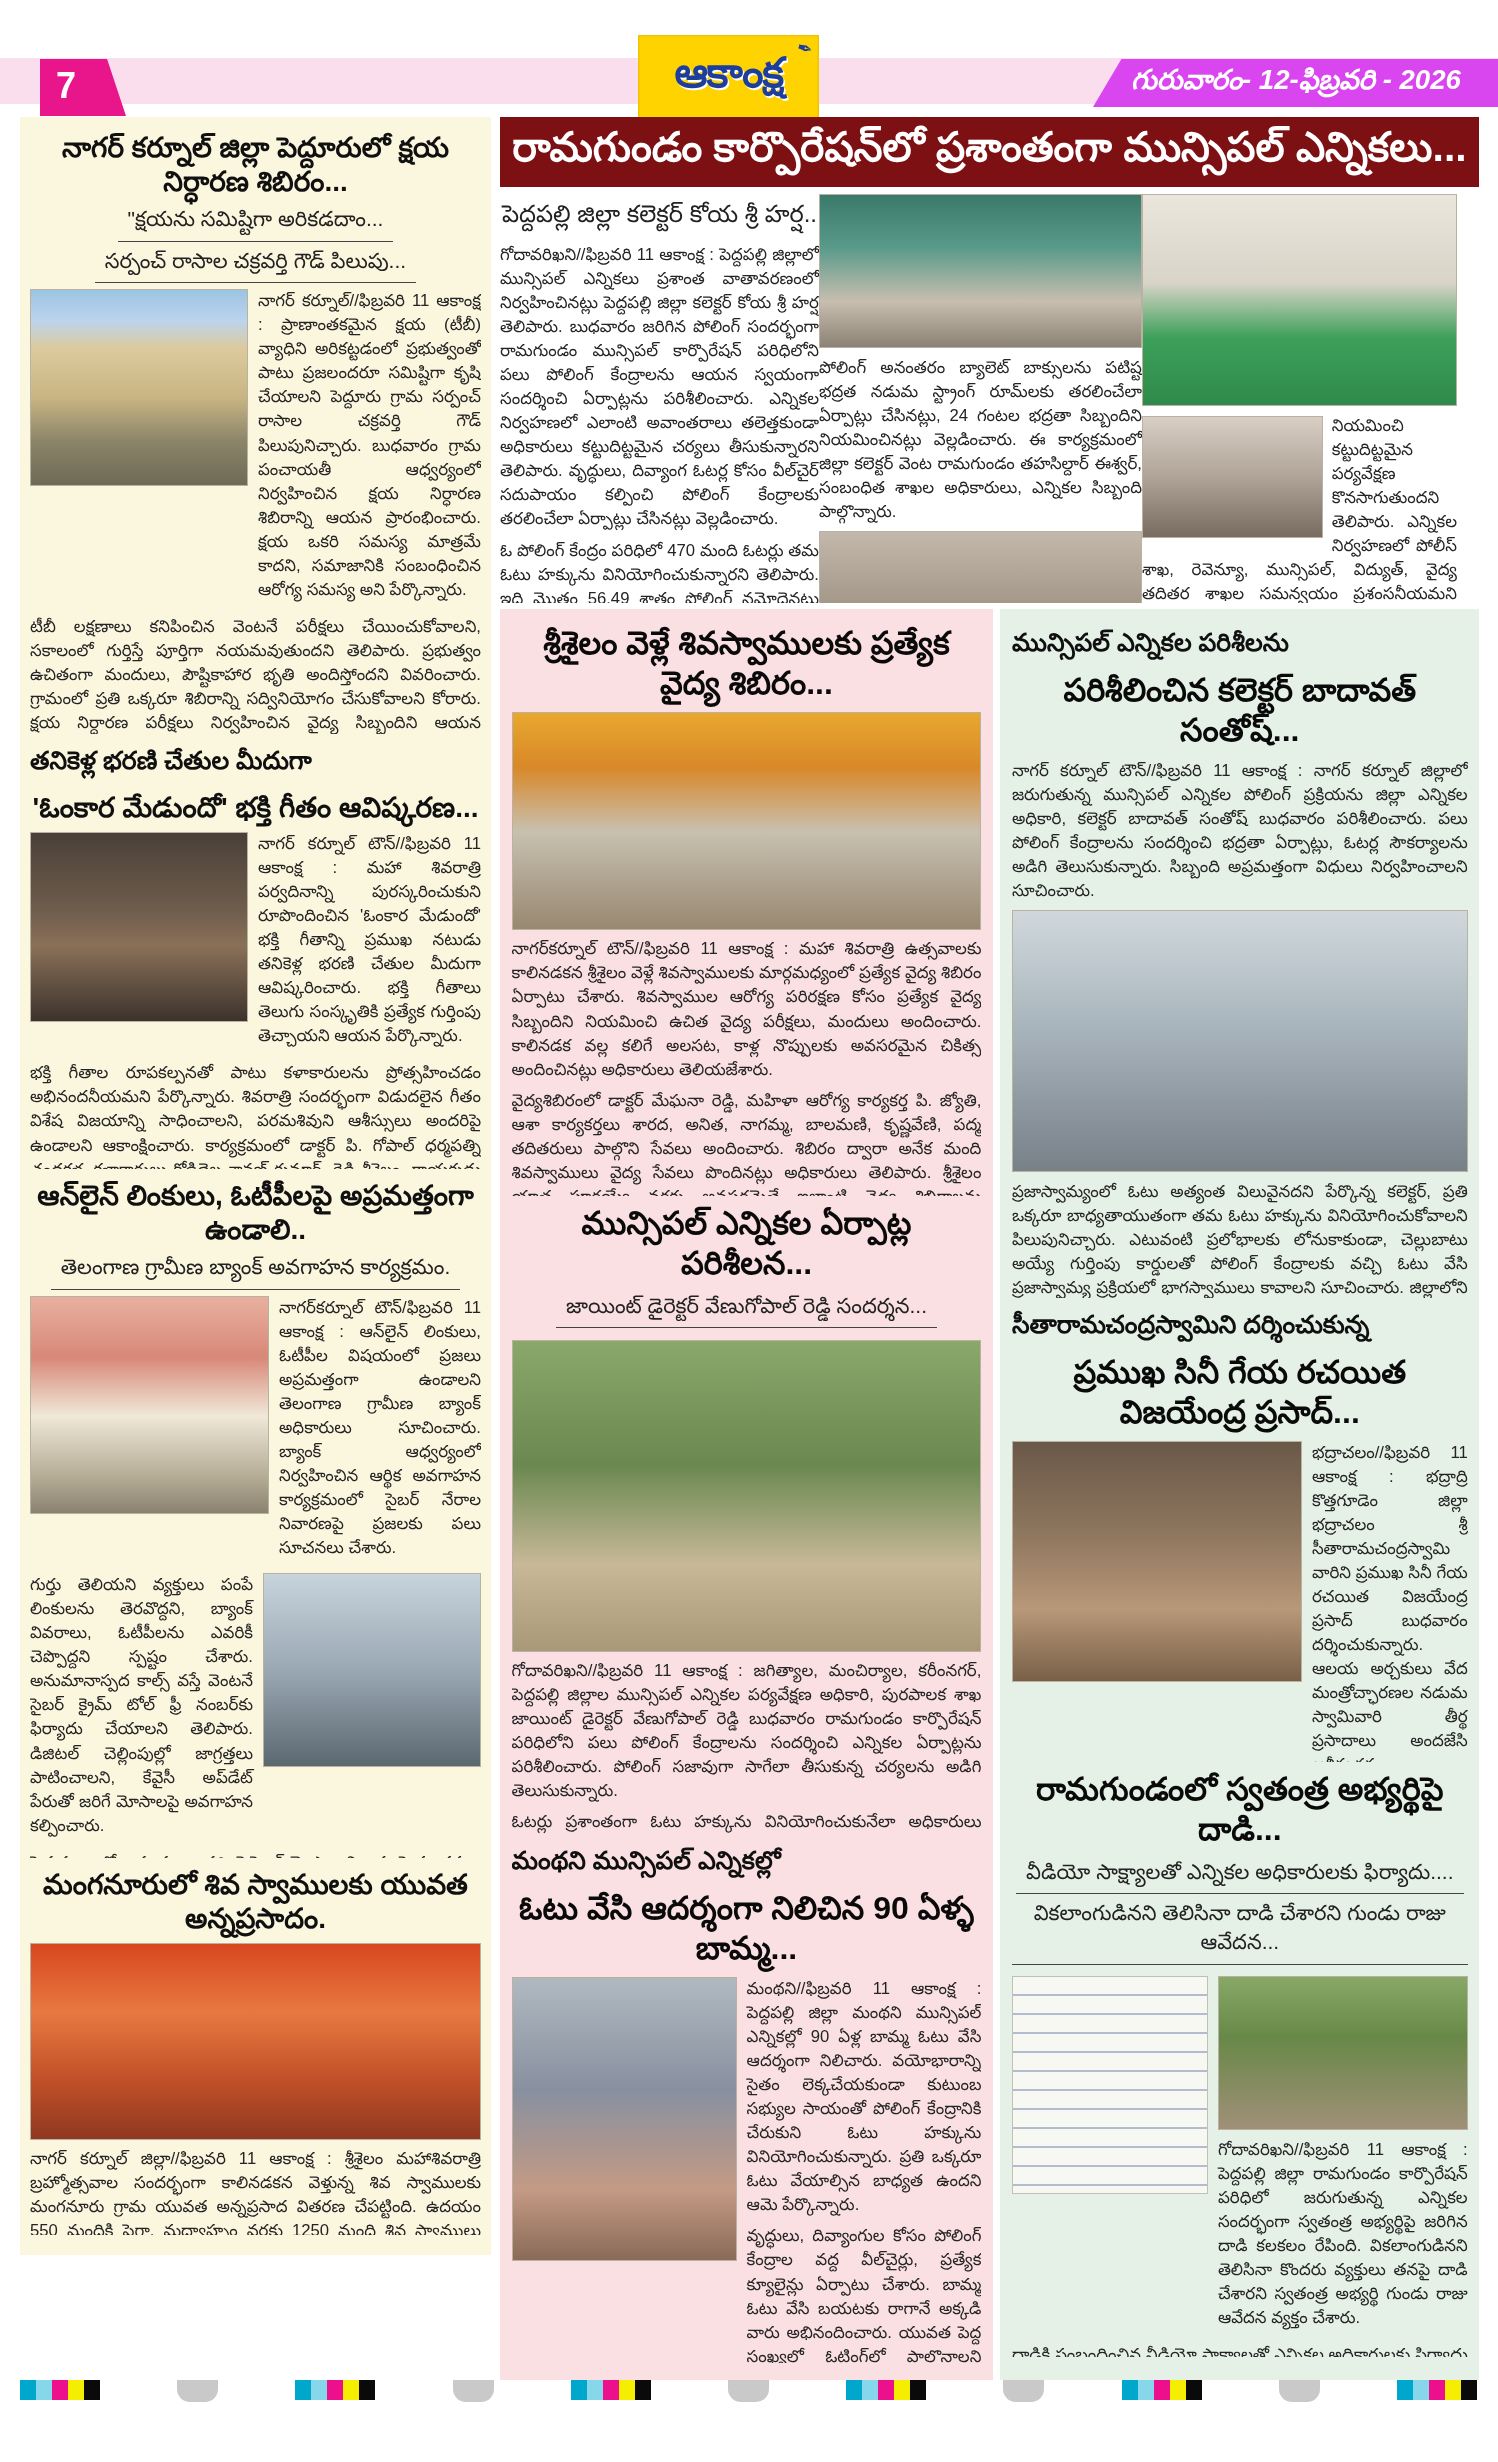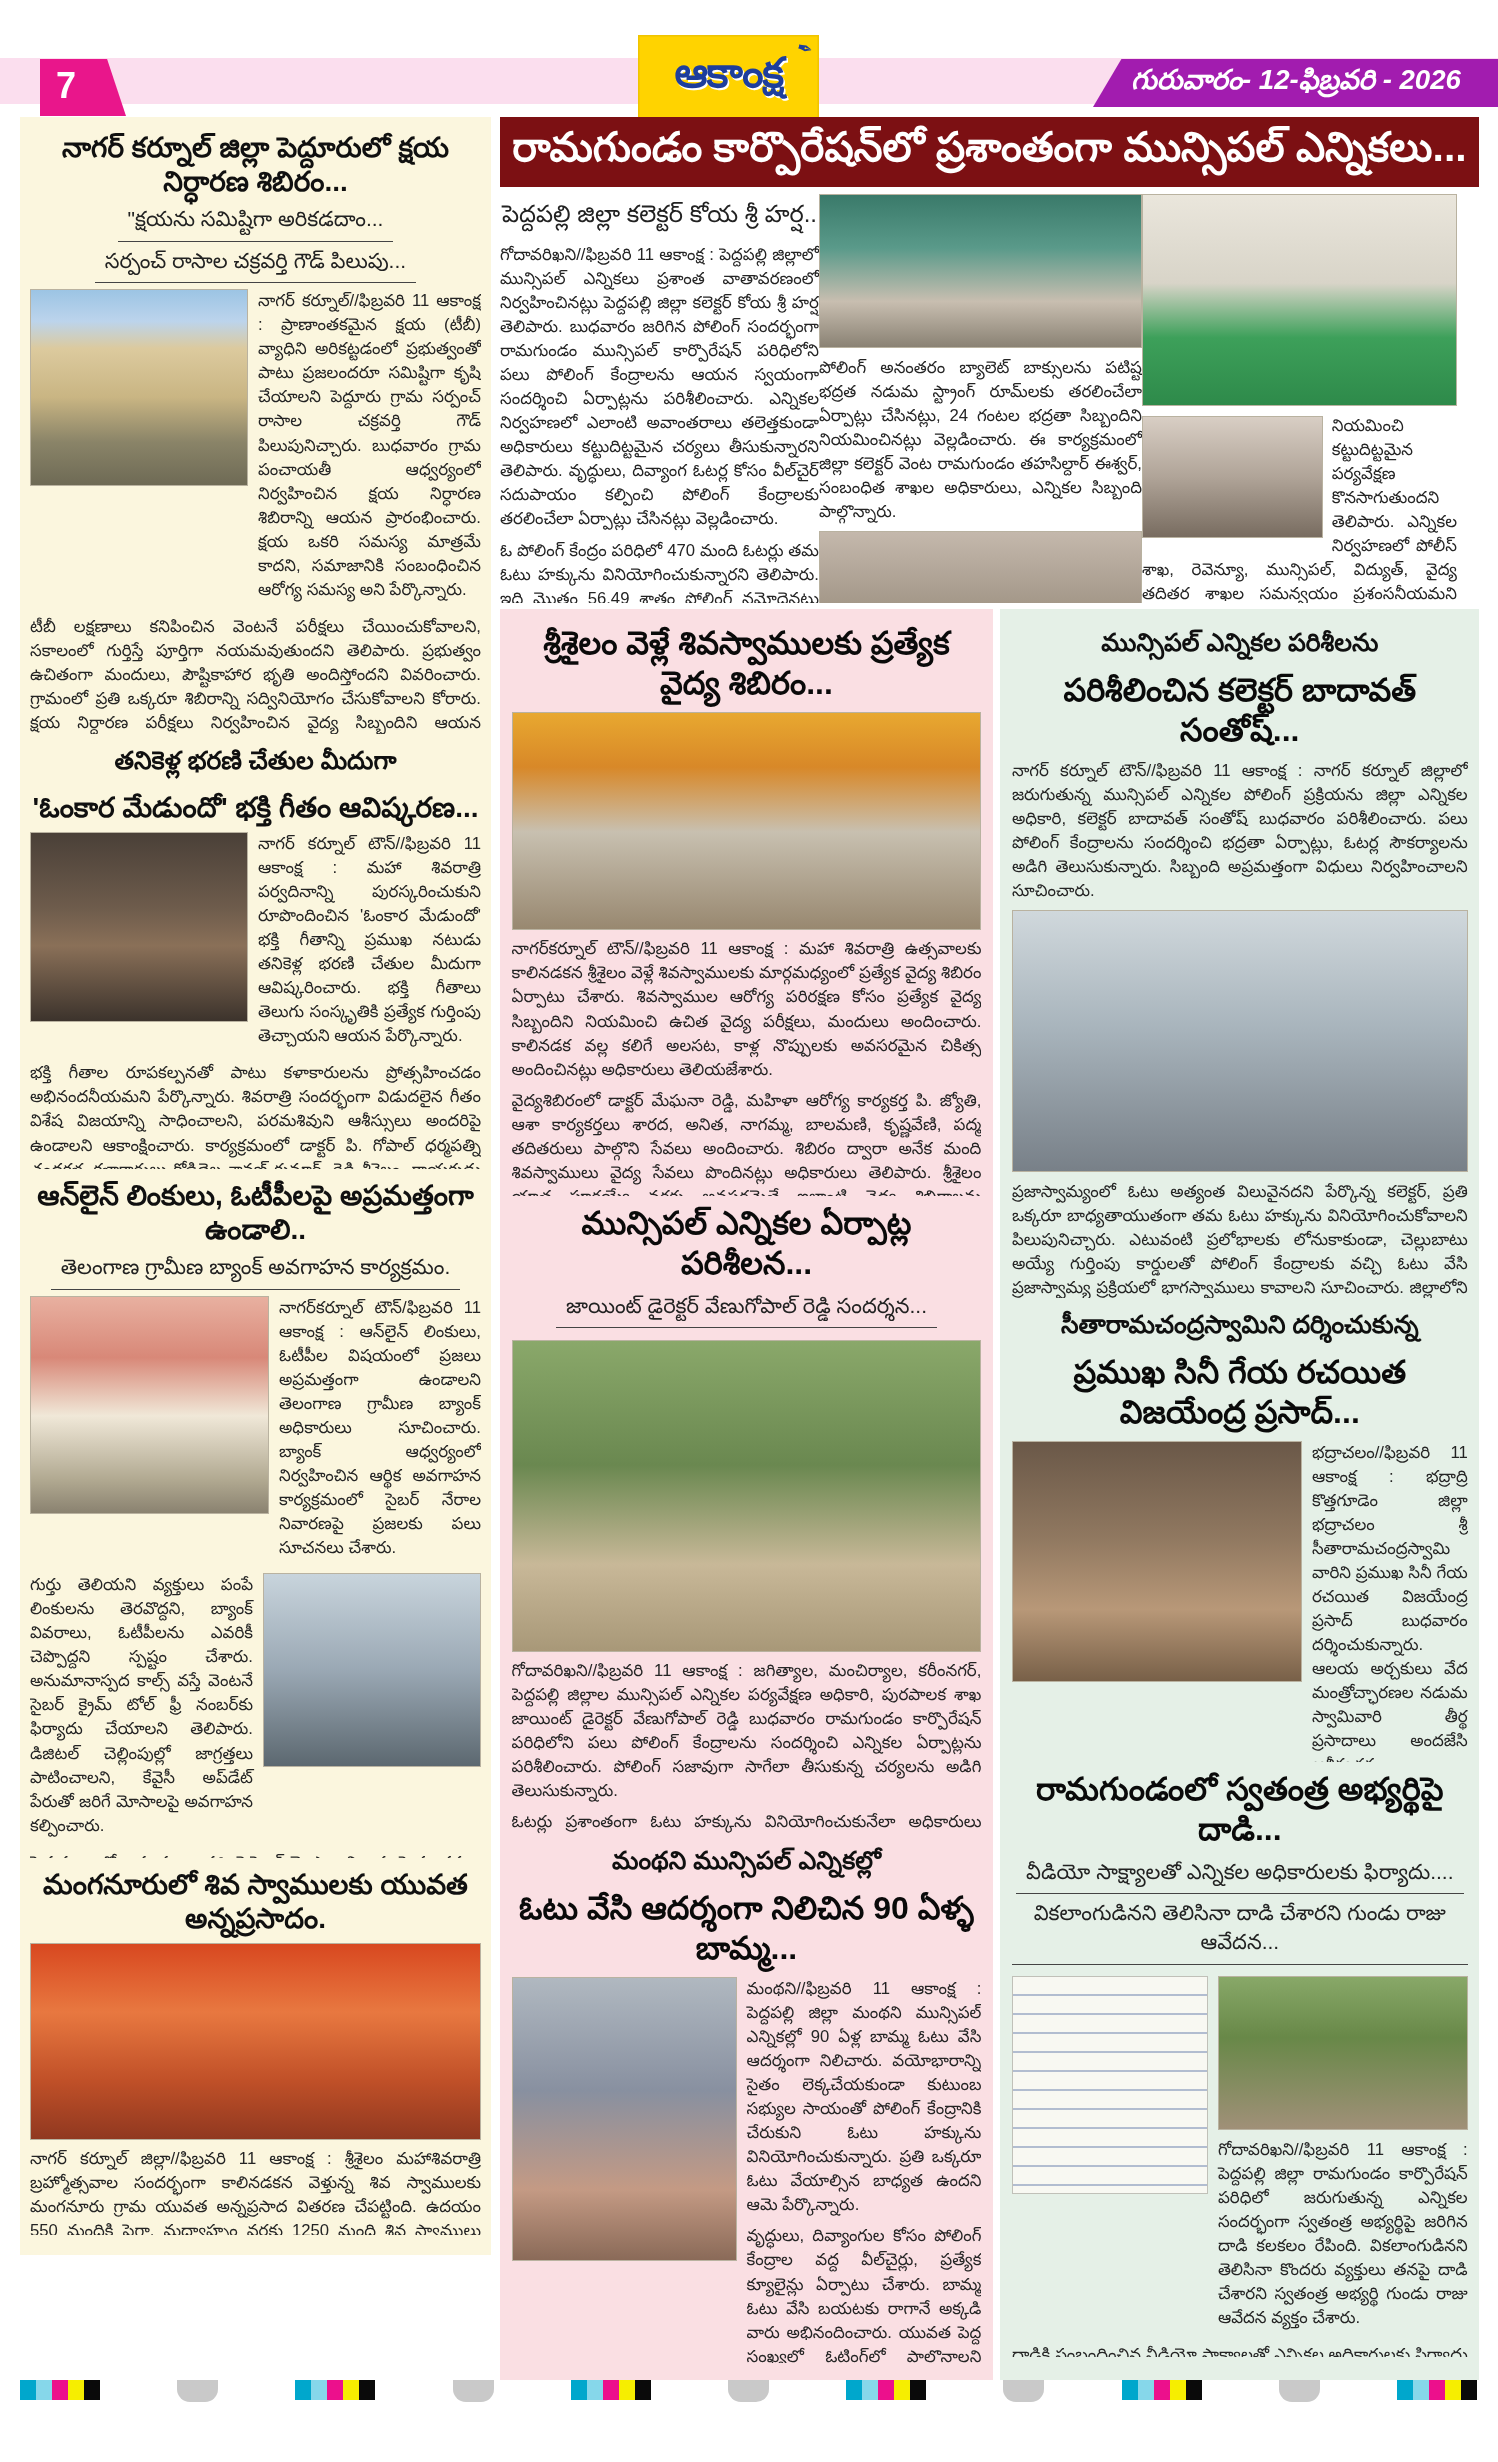--- a/index.html
+++ b/index.html
@@ -5,21 +5,21 @@
   * { margin:0; padding:0; box-sizing:border-box; }
   html,body { background:#ffffff; }
   body { font-family:"Liberation Sans","DejaVu Sans",sans-serif; color:#1c1c1c; }
   .page { position:relative; width:1499px; height:2462px; background:#ffffff; overflow:hidden; }
 
   
   .band { position:absolute; left:0; top:58px; width:1499px; height:46px; background:#fbdeee; }
   .pageno-shape { position:absolute; left:40px; top:59px; width:86px; height:57px;
       background:#e9168b; clip-path:polygon(0 0, 78% 0, 100% 100%, 0 100%); }
   .pageno-shape .n { position:absolute; left:16px; top:5.8px; color:#fff; font-size:36px; font-weight:bold; }
-  .date-shape { position:absolute; right:0; top:59px; width:406px; height:48px; background:#a21caf;
+  .date-shape { position:absolute; right:0; top:59px; width:406px; height:48px; background:#d946ef;
       clip-path:polygon(7% 0, 100% 0, 100% 100%, 0 100%); display:flex; align-items:center; justify-content:center; }
   .date-shape .d { color:#fff; font-size:27.6px; font-weight:bold; font-style:italic; }
   .logo { position:absolute; left:638px; top:35px; width:181px; height:86px; background:#ffd300;
       display:flex; align-items:center; justify-content:center; box-shadow:0 0 0 1.5px #f0c400 inset; }
   .logo .t { color:#1e3e9c; font-size:42px; font-weight:bold; letter-spacing:-1.5px;
       text-shadow:1.5px 1.5px 0 #ffffff; }
   .logo .pen { position:absolute; right:5.8px; top:1.5px; color:#1e3e9c; font-size:19px; transform:rotate(15deg); }
 
   
   .col-left { position:absolute; left:20px; top:117px; width:471px; height:2138px;
@@ -33,21 +33,21 @@
   .lead-sub { text-align:center; font-size:24px; color:#222; padding:5.8px 0 8.7px 0; }
   .body { font-size:16.7px; line-height:1.44; text-align:justify; color:#242424; margin-bottom:7.3px; }
 
   .two-cols { display:grid; grid-template-columns:493px 479px; gap:7.3px; margin-top:5.8px; }
   .col-mid { background:#fadfe3; height:1771px; overflow:hidden; padding:7.3px 11.6px; }
   .col-right { background:#e5f0e7; height:1771px; overflow:hidden; padding:7.3px 11.6px; }
 
   
   .art { overflow:hidden; }
   .h-left { font-size:28px; font-weight:bold; text-align:center; color:#101010; padding:10px 0 7.3px 0; line-height:1.2; }
-  .kicker { font-size:25px; font-weight:bold; text-align:center; color:#101010; padding-top:11.6px; }
+  .kicker { font-size:25px; font-weight:bold; text-align:left; color:#101010; padding-top:11.6px; }
   .h-big { font-size:32px; font-weight:bold; text-align:center; color:#0a0a0a; padding:7.3px 0 8.7px 0; line-height:1.25; }
   .subwrap { text-align:center; }
   .sub { display:inline-block; font-size:21px; color:#222; border-bottom:1.5px solid #444; padding:1.5px 10px 4.4px 10px; margin-bottom:5.8px; }
   .row { display:flex; gap:10px; margin-bottom:5.8px; }
   .row .body { flex:1; }
 
   
   .ph { flex:none; border:0.7px solid #b9b2a0; }
   .ph-clinic { width:218px; height:197px; background:linear-gradient(180deg,#9cc4e4 0%,#bcd4ec 16%,#dcca9e 30%,#c9b583 55%,#8a8468 78%,#6e6a55 100%); }
   .ph-stage { width:218px; height:190px; background:linear-gradient(180deg,#4a4038 0%,#6e5c4c 40%,#8a7058 60%,#3c332c 100%); }

